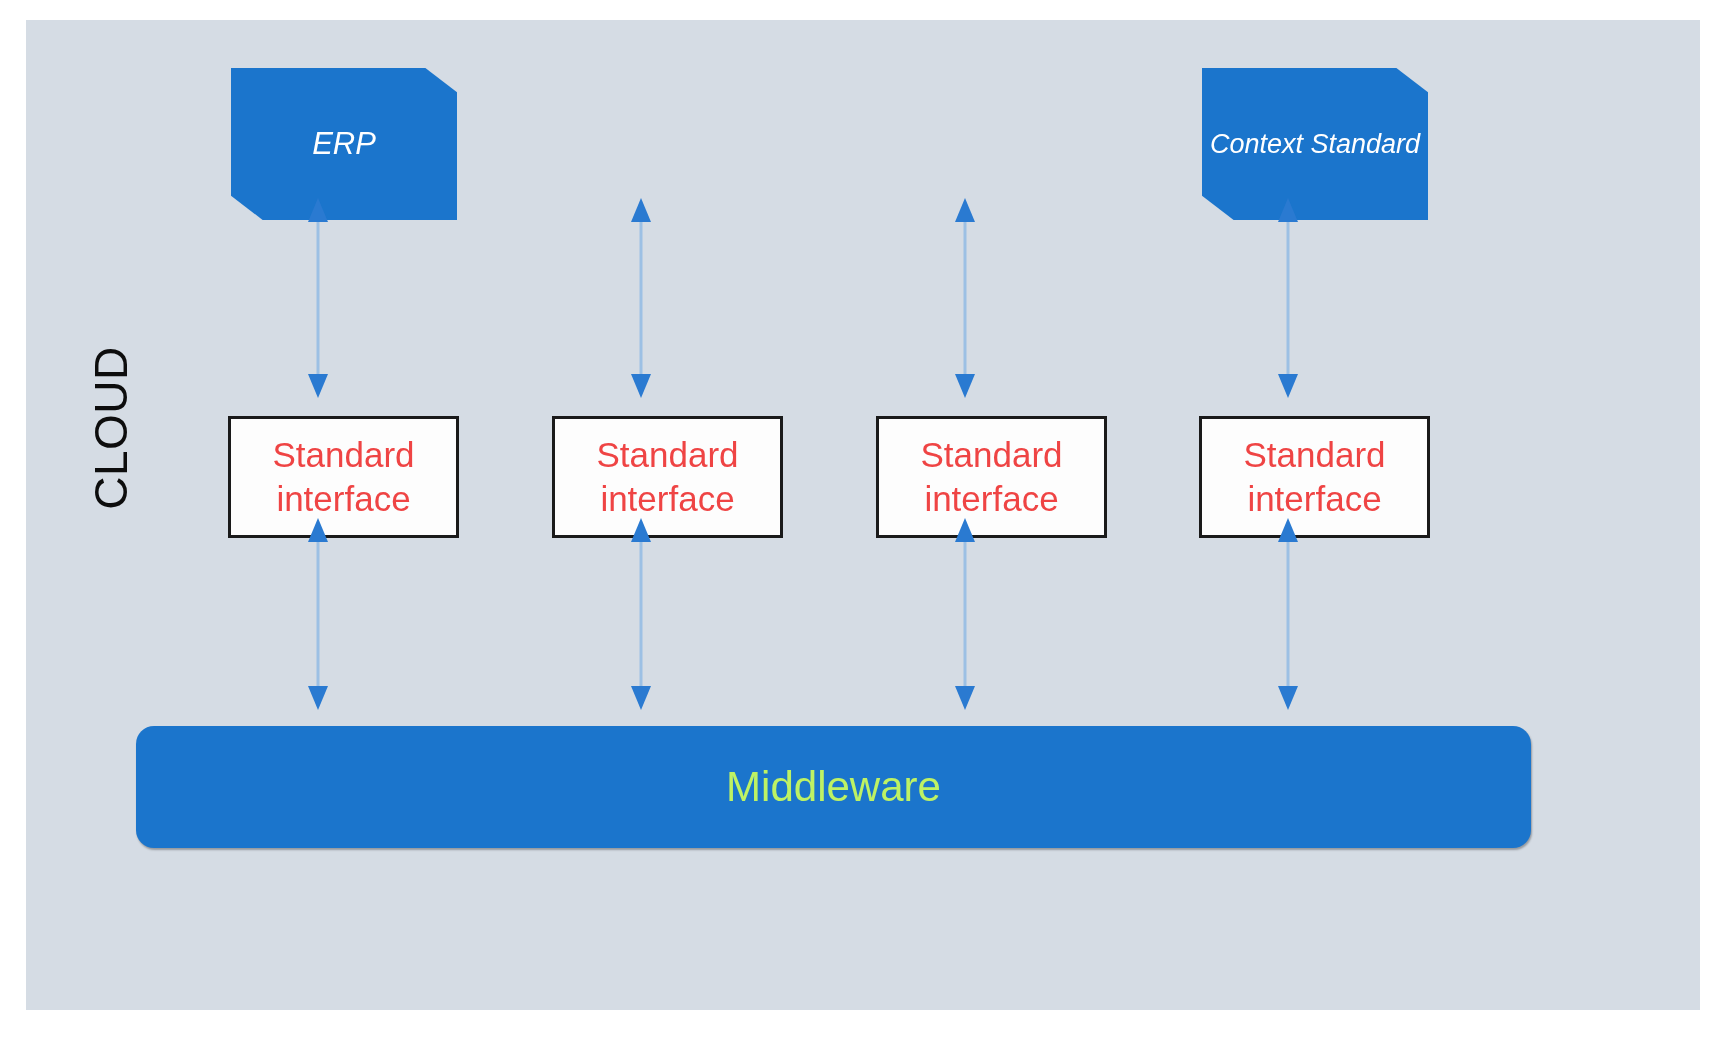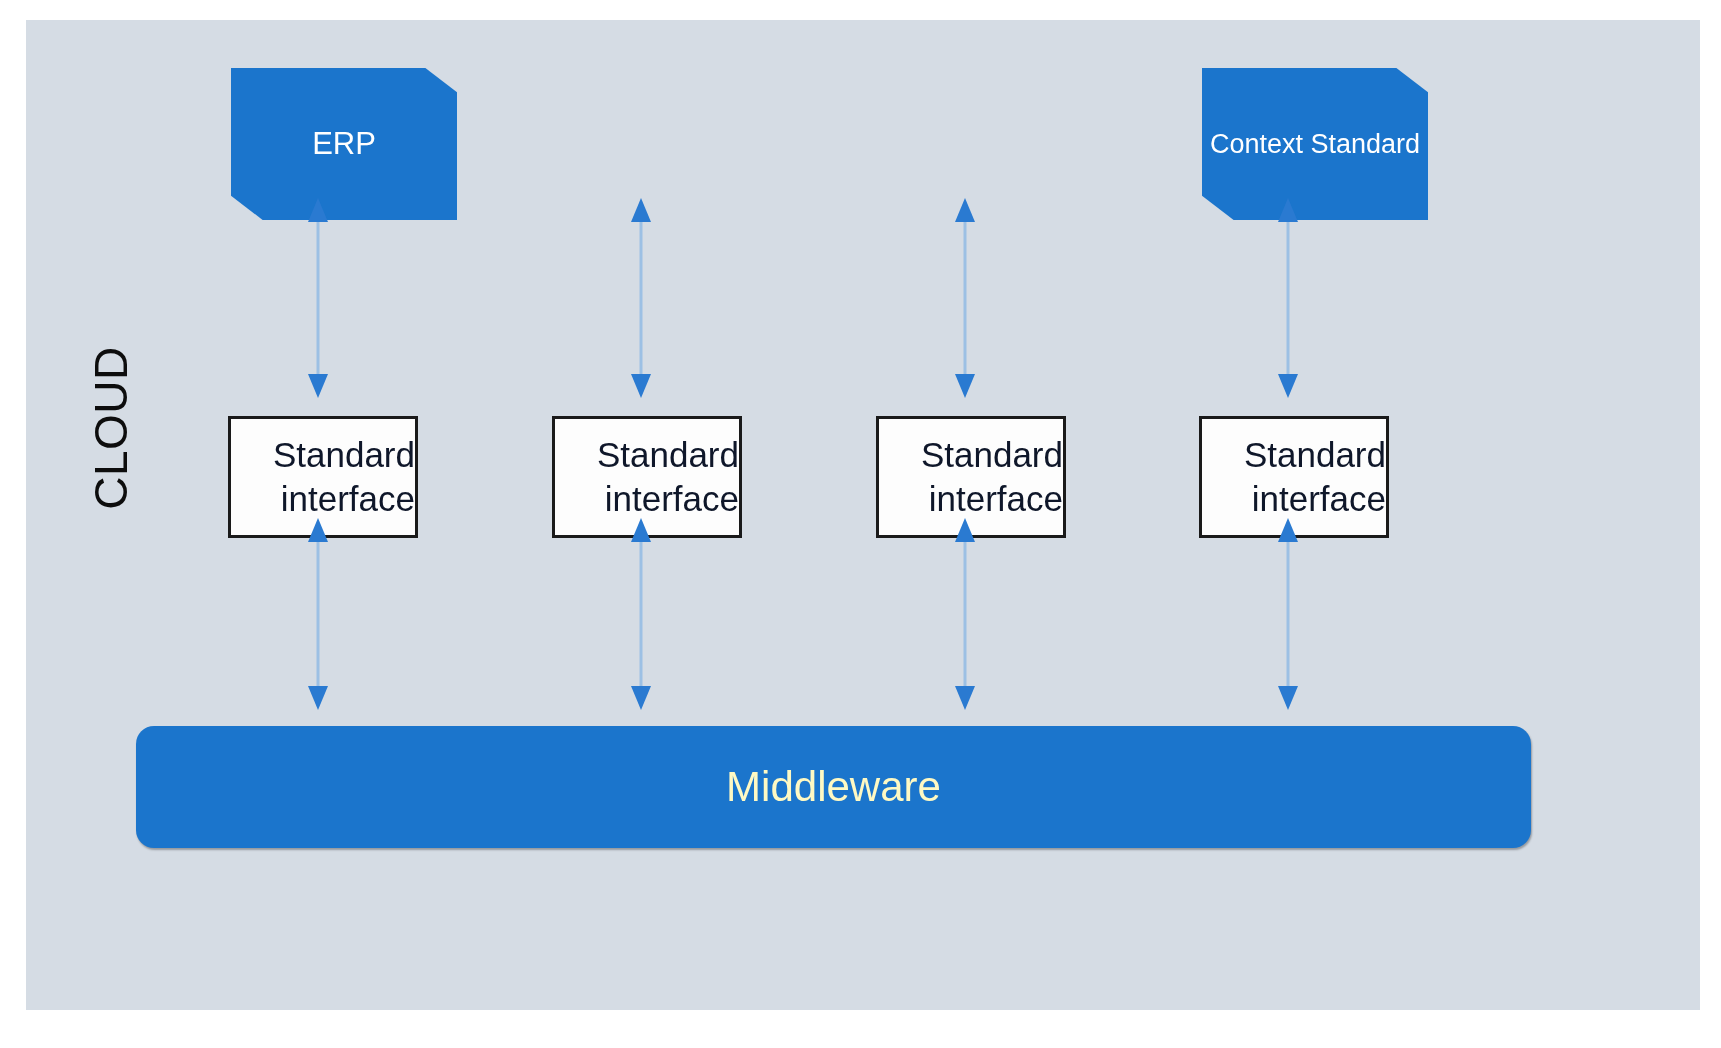--- a/index.html
+++ b/index.html
@@ -61,49 +61,50 @@
     align-items: center;
     justify-content: center;
     text-align: center;
     font-size: 31px;
     line-height: 1.28;
     padding: 0 6px;
     box-sizing: border-box;
     
     clip-path: polygon(0 0, 86% 0, 100% 16%, 100% 100%, 14% 100%, 0 84%);
     filter: drop-shadow(1px 1px 1px rgba(0,0,0,0.28));
+    font-style: italic;
   }
   .service-shape .svc-text {
     display: block;
     width: 100%;
   }
 
   #svc-erp      { left: 205px; }
   #svc-lca      { left: 529px; }
   #svc-trace    { left: 852px; }
   #svc-context  { left: 1176px; }
 
   
   #svc-trace  { font-size: 27px; }
   #svc-context{ font-size: 27px; }
 
   
   .interface-box {
     position: absolute;
     top: 396px;
-    width: 190px;
+    width: 231px;
     height: 122px;
     background: #fdfdfd;
     border: 3px solid #1a1a1a;
     box-sizing: border-box;
     display: flex;
     align-items: center;
     justify-content: center;
-    text-align: right;
-    color: #0f172a;
+    text-align: center;
+    color: #ef4444;
     font-size: 35px;
     line-height: 1.25;
   }
   .interface-box .if-text { display: block; width: 100%; }
 
   #if-1 { left: 202px; }
   #if-2 { left: 526px; }
   #if-3 { left: 850px; }
   #if-4 { left: 1173px; }
 
@@ -112,21 +113,21 @@
     position: absolute;
     left: 110px;
     top: 706px;
     width: 1395px;
     height: 122px;
     background: #1b75cc;
     border-radius: 18px;
     display: flex;
     align-items: center;
     justify-content: center;
-    color: #fef9c3;
+    color: #bef264;
     font-size: 42px;
     box-shadow: 1px 2px 2px rgba(0,0,0,0.30);
   }
 
   
   .arrow-layer {
     position: absolute;
     left: 0;
     top: 0;
     width: 1721px;

